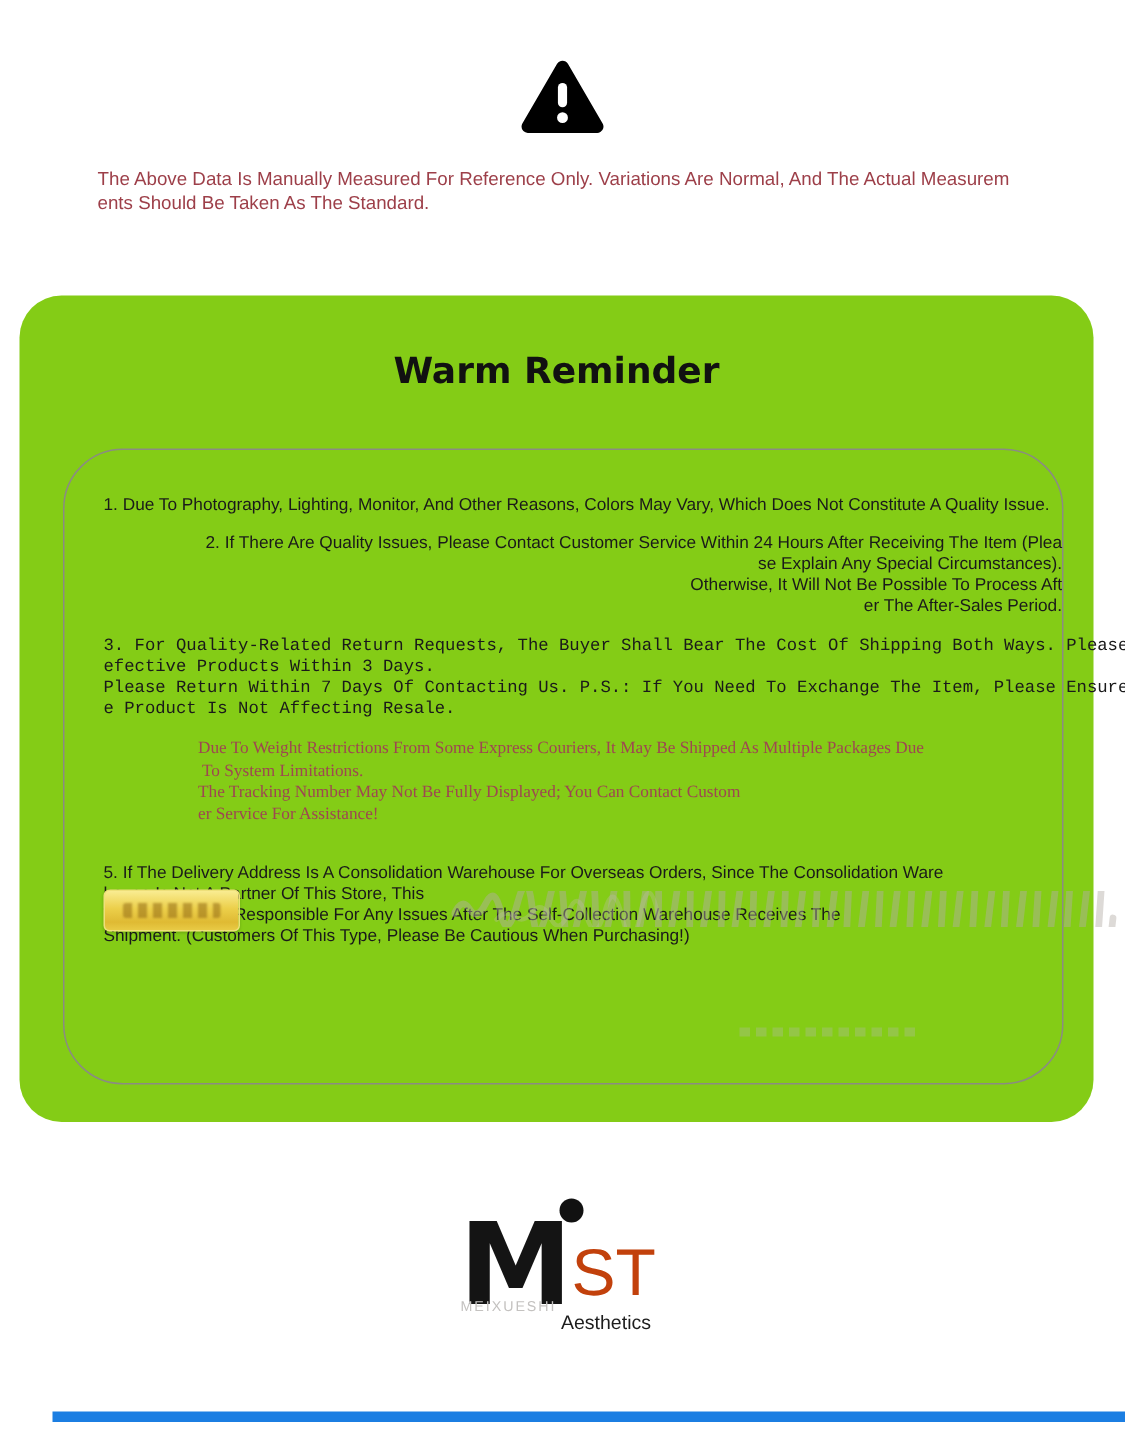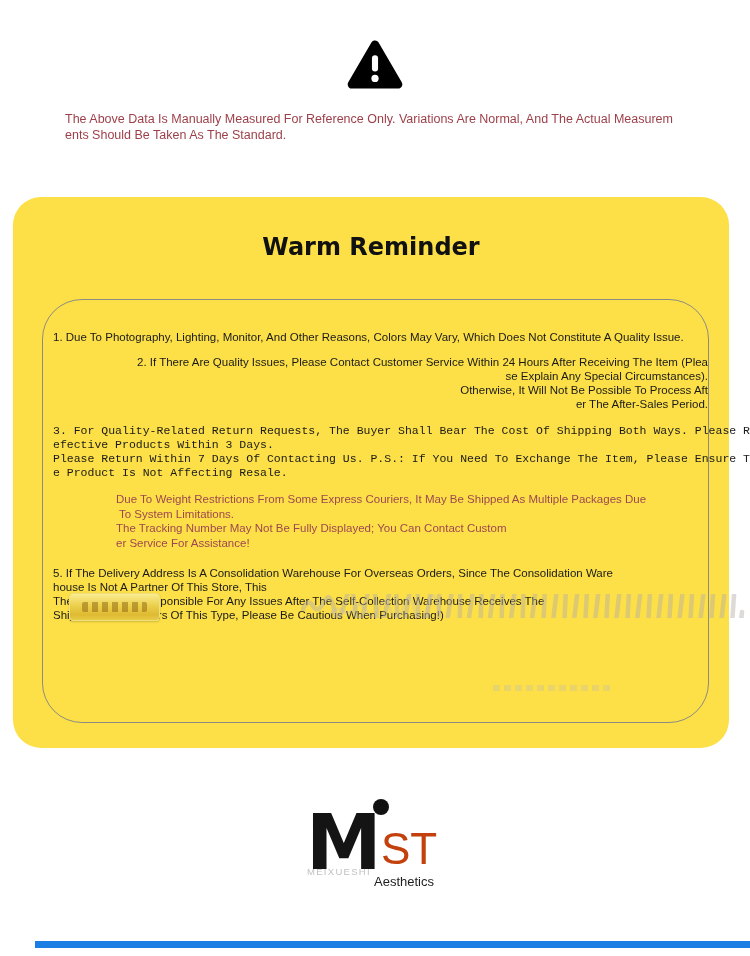--- a/index.html
+++ b/index.html
@@ -6,33 +6,33 @@
   .canvas{position:relative;width:750px;height:948px;background:#ffffff;overflow:hidden;
           font-family:"Liberation Sans",sans-serif;color:#141414;}
 
   
   .warn-icon{position:absolute;left:347px;top:40px;width:56px;height:50px;}
   .top-notice{position:absolute;left:65px;top:112px;width:700px;
               font-size:12.5px;line-height:15.5px;color:#9d3f49;white-space:pre;}
 
   
   .card{position:absolute;left:13px;top:197px;width:716px;height:551px;
-        background:#fde047;border-radius:28px;}
+        background:#84cc16;border-radius:28px;}
   .card-title{position:absolute;left:0;top:36px;width:100%;margin:0;text-align:center;
               font-family:"DejaVu Sans",sans-serif;font-weight:bold;font-size:24px;color:#111;}
   .inner-box{position:absolute;left:29px;top:102px;width:667px;height:424px;
              border:1px solid #8b8b84;border-radius:40px;box-sizing:border-box;
-             padding:30px 0 0 10px;overflow:visible;}
+             padding:30px 0 0 26px;overflow:visible;}
   .blk{margin:0 0 10px 0;font-size:11.5px;line-height:14px;color:#1a1a1a;white-space:pre;}
   .blk.b0{margin-bottom:11px;}
   .blk.b1{margin-bottom:9px;}
   .blk.b2{margin-bottom:13px;text-align:right;}
   .blk.b3{margin-bottom:12px;font-family:Liberation Mono, monospace;}
   .blk.b4{margin-bottom:9px;}
-  .blk.red{margin-left:63px;margin-bottom:16px;color:#9e4751;line-height:14.5px;}
+  .blk.red{margin-left:63px;margin-bottom:25px;color:#9e4751;line-height:14.5px;font-family:Liberation Serif, serif;}
 
   
   .gold-bar{position:absolute;left:26px;top:293px;width:89px;height:26px;border-radius:4px;
             background:linear-gradient(180deg,#f9ec91 0%,#eccf4a 45%,#dfba33 80%,#e8ca45 100%);
             border:1px solid #eee07a;box-shadow:0 1px 2px rgba(0,0,0,0.18);}
   .gold-marks{position:absolute;left:12px;right:12px;top:8px;bottom:8px;border-radius:2px;
               background:repeating-linear-gradient(90deg,rgba(148,108,22,0.55) 0 6px,rgba(148,108,22,0) 6px 10px);
               filter:blur(0.7px);}
 
   .ghost{position:absolute;pointer-events:none;}

